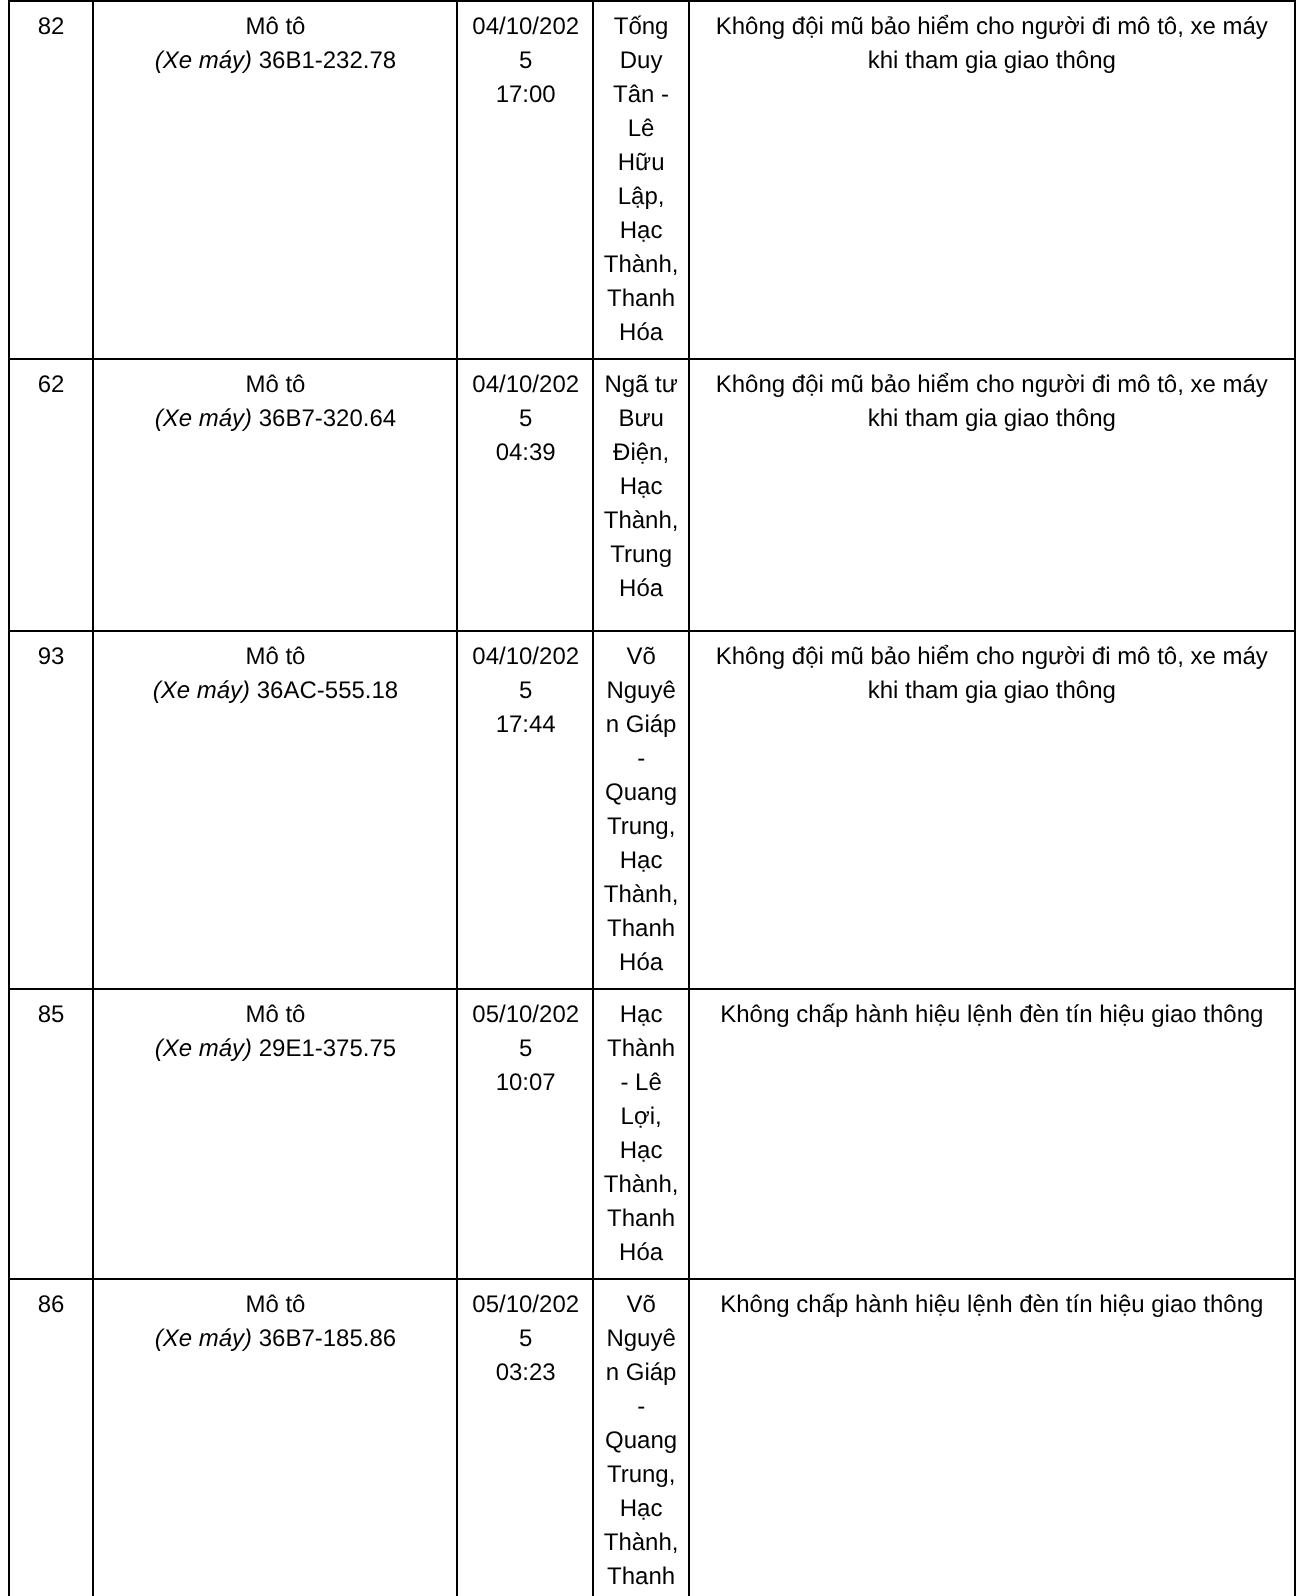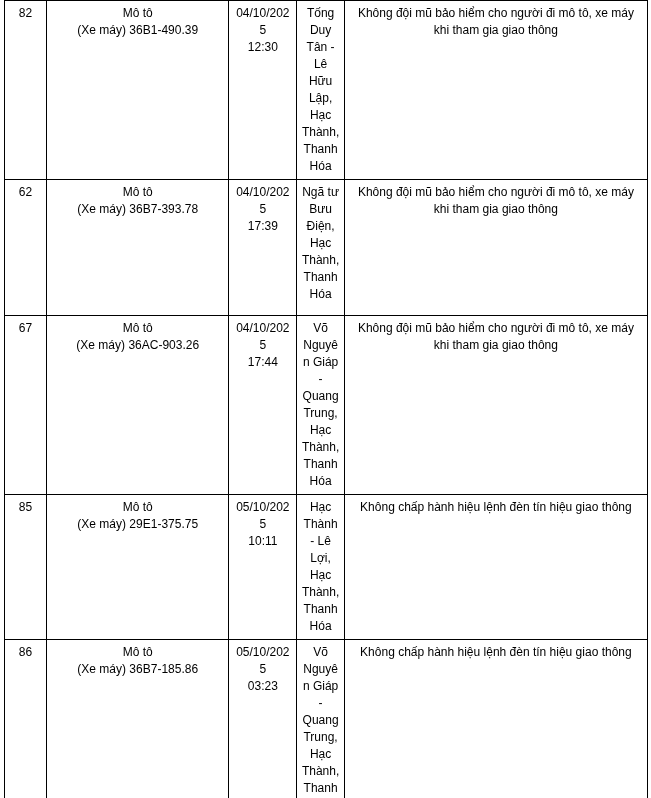--- a/index.html
+++ b/index.html
@@ -31,21 +31,21 @@
       padding: 4px 4px 4px 4px;
       line-height: 17px;
       word-wrap: break-word;
     }
     .col-stt { width: 39px; }
     .col-vehicle { width: 169px; }
     .col-time { width: 63px; }
     .col-place { width: 44px; }
     .col-violation { width: 281px; }
     td.place-cell { padding-left: 2px; padding-right: 2px; }
-    .vehicle-kind-sub { }
+    .vehicle-kind-sub { font-style: italic; }
     tr.top-stub td { height: 8px; padding: 0; }
     tr.row-82 td { height: 161px; }
     tr.row-83 td { height: 127px; }
     tr.row-84 td { height: 162px; }
     tr.row-85 td { height: 127px; }
     tr.row-86 td { height: 161px; }
   </style>
 </head>
 <body>
 
@@ -63,67 +63,67 @@
       <td></td>
       <td></td>
       <td></td>
       <td></td>
     </tr>
 
     <tr class="row-82">
       <td>82</td>
       <td>
         <div>Mô tô</div>
-        <div><span class="vehicle-kind-sub">(Xe máy)</span> <span>36B1-490.39</span></div>
+        <div><span class="vehicle-kind-sub">(Xe máy)</span> <span>36B1-232.78</span></div>
       </td>
       <td>
         <div>04/10/2025</div>
-        <div>12:30</div>
+        <div>17:00</div>
       </td>
       <td class="place-cell">Tống Duy Tân - Lê Hữu Lập, Hạc Thành, Thanh Hóa</td>
       <td>Không đội mũ bảo hiểm cho người đi mô tô, xe máy khi tham gia giao thông</td>
     </tr>
 
     <tr class="row-83">
       <td>62</td>
       <td>
         <div>Mô tô</div>
-        <div><span class="vehicle-kind-sub">(Xe máy)</span> <span>36B7-393.78</span></div>
+        <div><span class="vehicle-kind-sub">(Xe máy)</span> <span>36B7-320.64</span></div>
       </td>
       <td>
         <div>04/10/2025</div>
-        <div>17:39</div>
+        <div>04:39</div>
       </td>
-      <td class="place-cell">Ngã tư Bưu Điện, Hạc Thành, Thanh Hóa</td>
+      <td class="place-cell">Ngã tư Bưu Điện, Hạc Thành, Trung Hóa</td>
       <td>Không đội mũ bảo hiểm cho người đi mô tô, xe máy khi tham gia giao thông</td>
     </tr>
 
     <tr class="row-84">
-      <td>67</td>
+      <td>93</td>
       <td>
         <div>Mô tô</div>
-        <div><span class="vehicle-kind-sub">(Xe máy)</span> <span>36AC-903.26</span></div>
+        <div><span class="vehicle-kind-sub">(Xe máy)</span> <span>36AC-555.18</span></div>
       </td>
       <td>
         <div>04/10/2025</div>
         <div>17:44</div>
       </td>
       <td class="place-cell">Võ Nguyên Giáp - Quang Trung, Hạc Thành, Thanh Hóa</td>
       <td>Không đội mũ bảo hiểm cho người đi mô tô, xe máy khi tham gia giao thông</td>
     </tr>
 
     <tr class="row-85">
       <td>85</td>
       <td>
         <div>Mô tô</div>
         <div><span class="vehicle-kind-sub">(Xe máy)</span> <span>29E1-375.75</span></div>
       </td>
       <td>
         <div>05/10/2025</div>
-        <div>10:11</div>
+        <div>10:07</div>
       </td>
       <td class="place-cell">Hạc Thành - Lê Lợi, Hạc Thành, Thanh Hóa</td>
       <td>Không chấp hành hiệu lệnh đèn tín hiệu giao thông</td>
     </tr>
 
     <tr class="row-86">
       <td>86</td>
       <td>
         <div>Mô tô</div>
         <div><span class="vehicle-kind-sub">(Xe máy)</span> <span>36B7-185.86</span></div>

